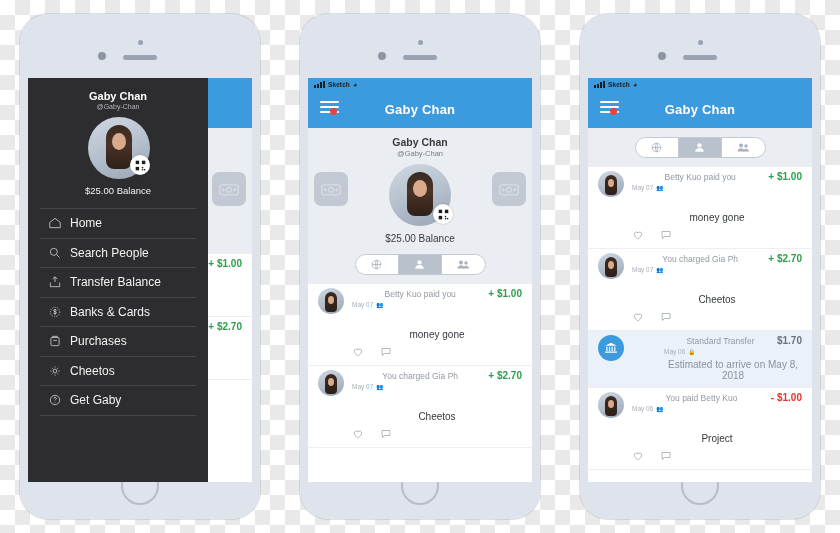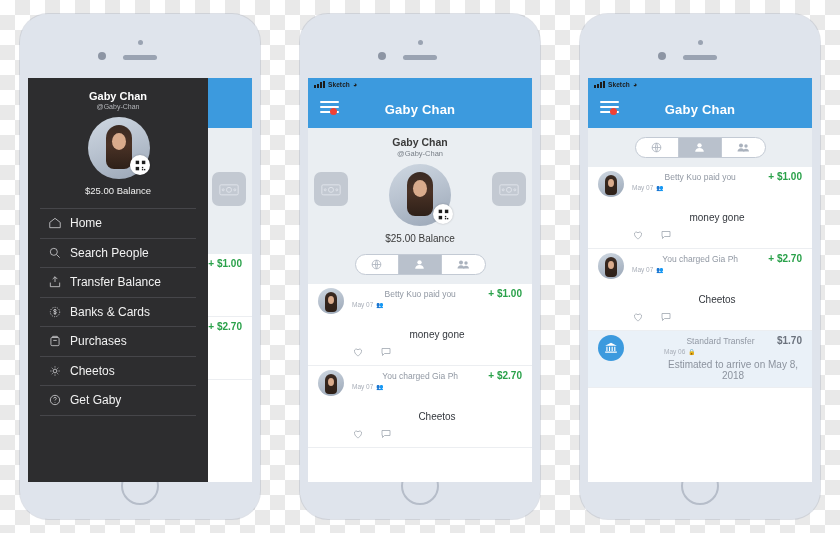--- a/index.html
+++ b/index.html
@@ -561,17 +561,39 @@
               <div class="it-amt amt-neu">$1.70</div>
             </div>
             <div class="it-date">
               <span>May 06</span>
               <span class="privacy-glyph">🔒</span>
             </div>
             <div class="it-est">Estimated to arrive on May 8, 2018</div>
           </div>
         </div>
 
+        <div class="item">
+          <div class="it-av"></div>
+          <div class="it-body">
+            <div class="it-top">
+              <div class="it-title">You paid Betty Kuo</div>
+              <div class="it-amt amt-neg">- $1.00</div>
+            </div>
+            <div class="it-date">
+              <span>May 06</span>
+              <span class="privacy-glyph">👥</span>
+            </div>
+            <div class="it-note">Project</div>
+            <div class="it-actions">
+              <svg viewBox="0 0 24 24" fill="none" stroke="#9aa1ab" stroke-width="1.5">
+                  <path d="M12 20s-7-4.6-7-9.2A3.8 3.8 0 0 1 12 8a3.8 3.8 0 0 1 7 2.8C19 15.4 12 20 12 20z"></path>
+                </svg>
+              <svg viewBox="0 0 24 24" fill="none" stroke="#9aa1ab" stroke-width="1.5">
+                  <path d="M4 5h16v10H9l-4 4v-4H4z"></path>
+                </svg>
+            </div>
+          </div>
+        </div>
       </div>
     </div>
   </div>
 
 </div>
 
 </body></html>

